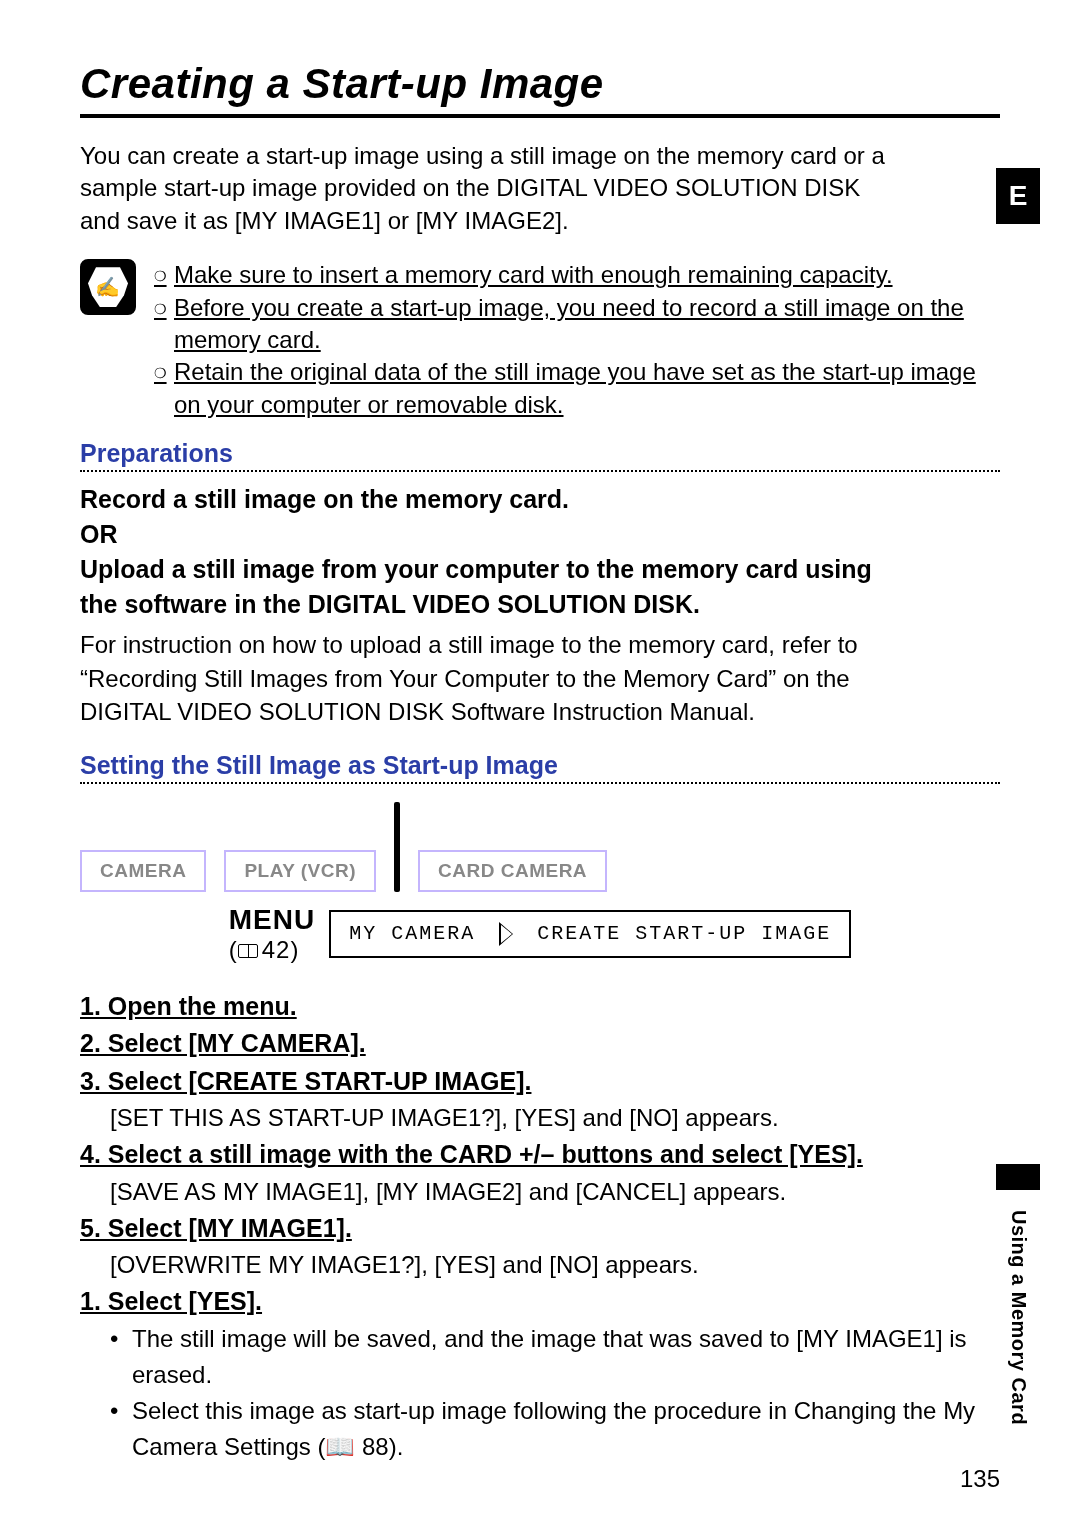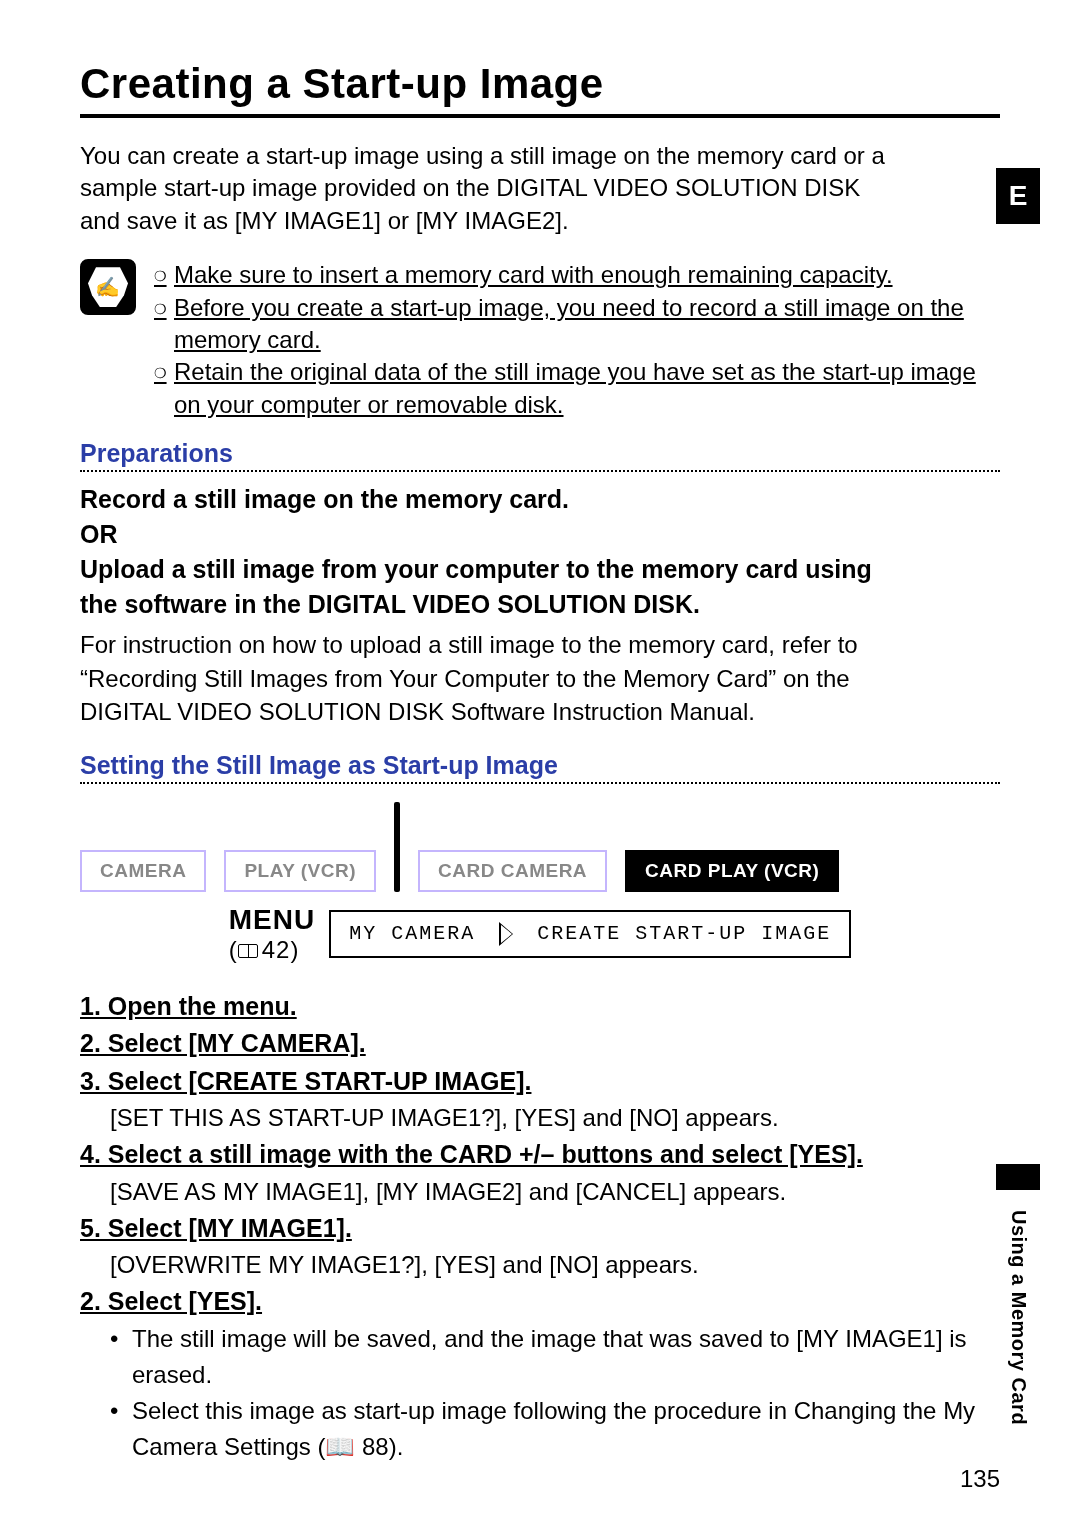--- a/index.html
+++ b/index.html
@@ -9,20 +9,21 @@
     height: 1533px;
     position: relative;
     background: #fff;
     font-family: "Helvetica Neue", Arial, sans-serif;
     color: #000;
     padding: 60px 80px 40px 80px;
   }
   .title {
     font-family: "Arial Black", "Helvetica Neue", Arial, sans-serif;
     font-weight: 900;
+    font-style: italic;
     font-size: 42px;
     letter-spacing: 0.5px;
     border-bottom: 4px solid #000;
     padding-bottom: 6px;
     margin-bottom: 22px;
   }
   .intro {
     font-size: 24px;
     line-height: 1.35;
     margin-bottom: 22px;
@@ -216,21 +217,20 @@
   <div class="bold" style="max-width:820px">Upload a still image from your computer to the memory card using the software in the DIGITAL VIDEO SOLUTION DISK.</div>
   <div class="body" style="margin-top:6px; max-width:840px">For instruction on how to upload a still image to the memory card, refer to “Recording Still Images from Your Computer to the Memory Card” on the DIGITAL VIDEO SOLUTION DISK Software Instruction Manual.</div>
 
   <div class="sub-heading" style="margin-top:22px">Setting the Still Image as Start-up Image</div>
 
   <div class="mode-row">
     <div class="mode-box">CAMERA</div>
     <div class="mode-box">PLAY (VCR)</div>
     <div class="mode-divider"></div>
     <div class="mode-box">CARD CAMERA</div>
-    <div class="mode-box active">CARD PLAY (VCR)</div>
   </div>
 
   <div class="menu-row">
     <div class="menu-label">
       <span class="big">MENU</span>
       <span class="ref">(<span class="book-icon"></span><span>42</span>)</span>
     </div>
     <div class="path-box">
       <span>MY CAMERA</span>
       <span class="path-arrow outline"></span>
@@ -240,21 +240,21 @@
 
   <div class="steps">
     <div class="st">1. Open the menu.</div>
     <div class="st">2. Select [MY CAMERA].</div>
     <div class="st">3. Select [CREATE START-UP IMAGE].</div>
     <div class="detail">[SET THIS AS START-UP IMAGE1?], [YES] and [NO] appears.</div>
     <div class="st">4. Select a still image with the CARD +/– buttons and select [YES].</div>
     <div class="detail">[SAVE AS MY IMAGE1], [MY IMAGE2] and [CANCEL] appears.</div>
     <div class="st">5. Select [MY IMAGE1].</div>
     <div class="detail">[OVERWRITE MY IMAGE1?], [YES] and [NO] appears.</div>
-    <div class="st">2. Select [YES].</div>
+    <div class="st">1. Select [YES].</div>
     <div class="sub">
         <span class="dot"></span>
         <span>The still image will be saved, and the image that was saved to [MY IMAGE1] is erased.</span>
       </div>
     <div class="sub">
         <span class="dot"></span>
         <span>Select this image as start-up image following the procedure in Changing the My Camera Settings (📖 88).</span>
       </div>
   </div>
 

